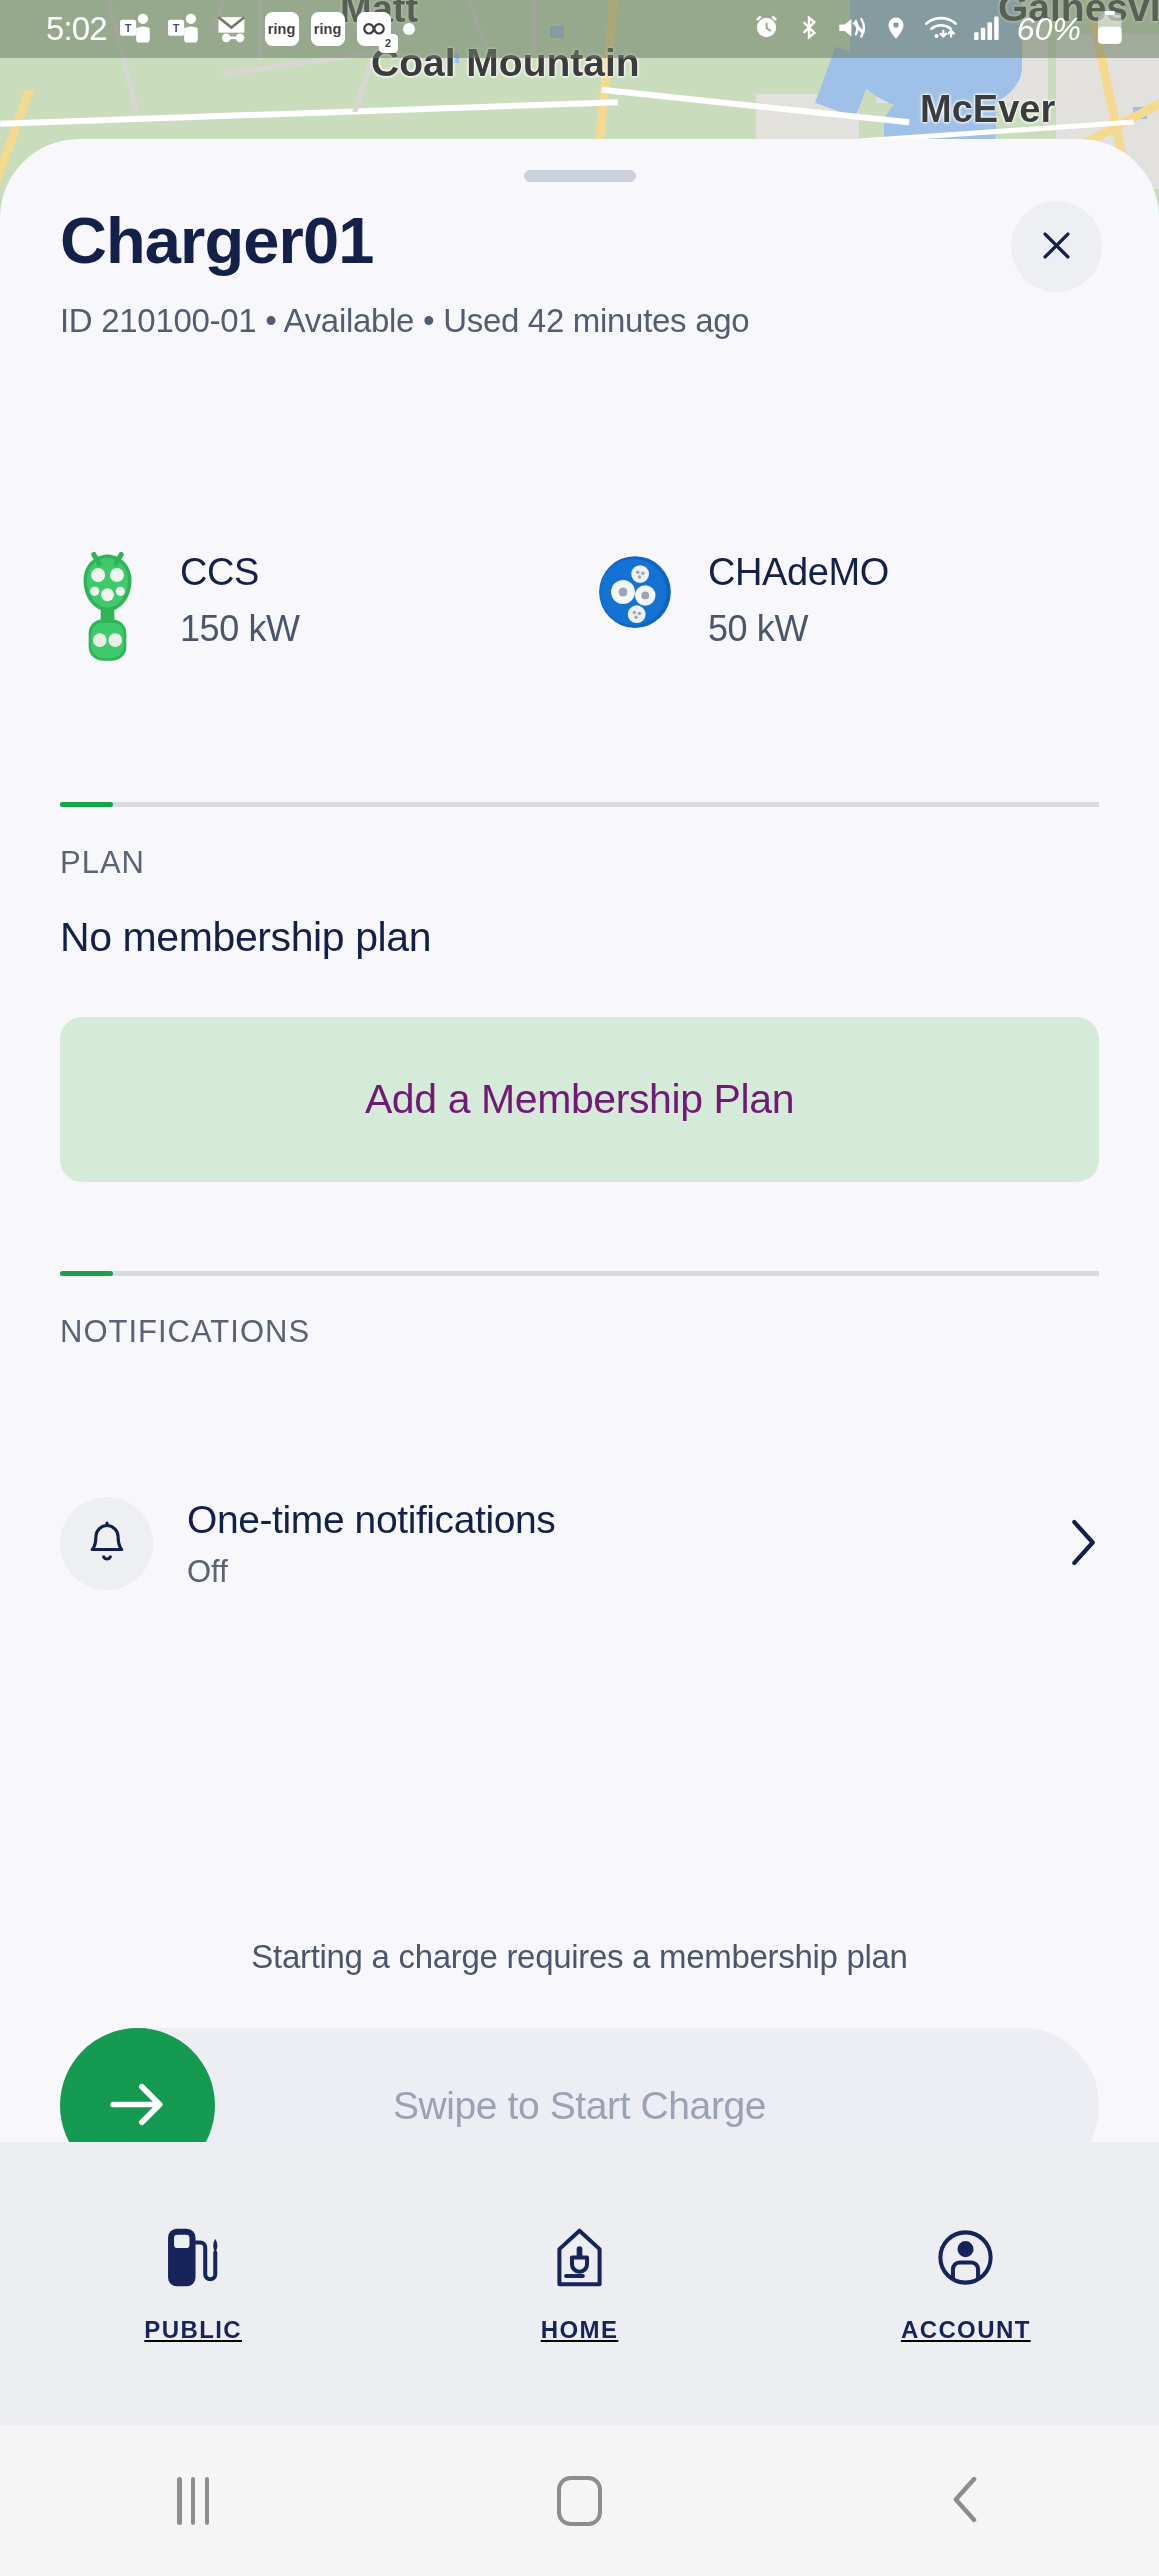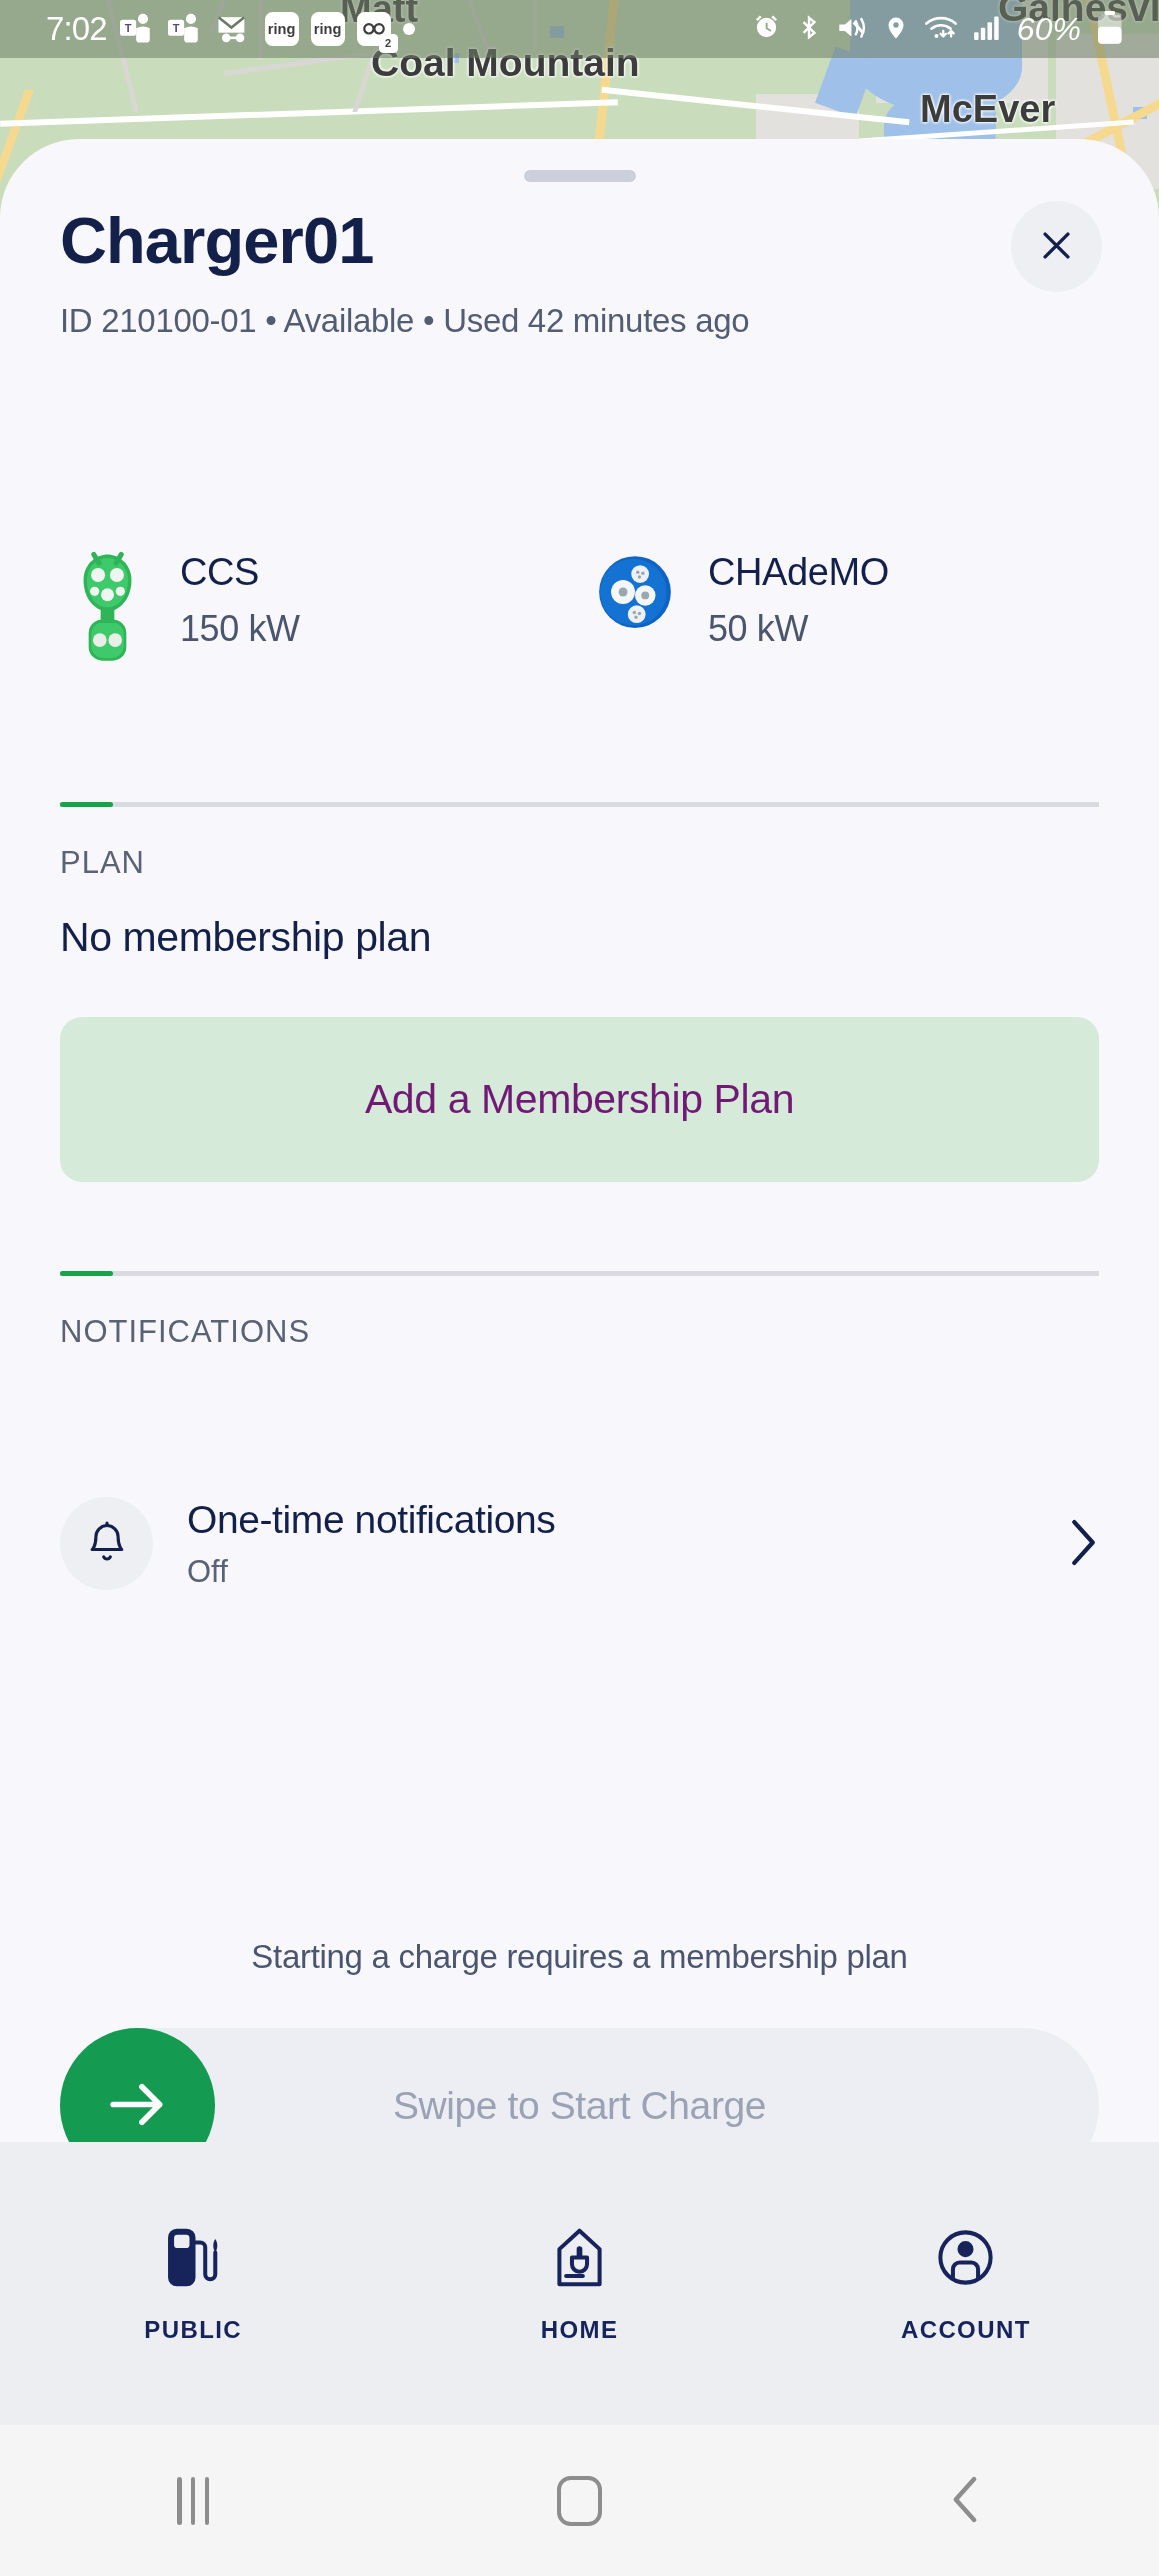--- a/index.html
+++ b/index.html
@@ -158,21 +158,21 @@
   #swipe-label {
     position:absolute; left:0; top:1889px; width:1159px; height:155px;
     display:flex; align-items:center; justify-content:center;
     font-size:39px; color:#9aa2b4; letter-spacing:-0.4px;
     pointer-events:none;
   }
 
   
   #tab-bar {
     position:absolute; left:0; top:2142px; width:1159px; height:283px;
-    background:#edeef2; display:flex; z-index:25;
+    background:#edeef2; display:flex; z-index:25;text-decoration:underline;
   }
   .tab-item {
     flex:1; display:flex; flex-direction:column;
     align-items:center; justify-content:center; cursor:pointer; gap:22px;
   }
   .tab-label {
     font-size:24px; font-weight:bold; color:#17245c; letter-spacing:1.4px;
   }
 
   
@@ -226,21 +226,21 @@
   <div class="map-label" style="left:998px;top:-13.7px;font-size:39px;">Gainesvil</div>
   <div class="map-label" style="left:920px;top:88px;font-size:38px;">McEver</div>
 
   <div id="google-logo">
     <span>G</span><span>o</span><span>o</span><span>g</span><span>l</span><span>e</span>
   </div>
 </div>
 
 <div id="status-bar">
   <div id="status-left">
-    <div id="clock">7:02</div>
+    <div id="clock">5:02</div>
     <div class="teams-ico">
       <svg width="36" height="34" viewBox="0 0 42 40">
           <rect x="1" y="9" width="19" height="19" rx="3" fill="#fff"></rect>
           <text x="10.5" y="23" font-size="13" font-family="Liberation Sans, sans-serif" fill="#4b4b8a" text-anchor="middle" font-weight="bold">T</text>
           <circle cx="28" cy="8" r="6" fill="#fff"></circle>
           <path d="M20 19 q8-4 16 0 v13 a4 4 0 0 1-4 4 h-8 a4 4 0 0 1-4-4 z" fill="#fff"></path>
         </svg>
     </div>
     <div class="teams-ico">
       <svg width="36" height="34" viewBox="0 0 42 40">

